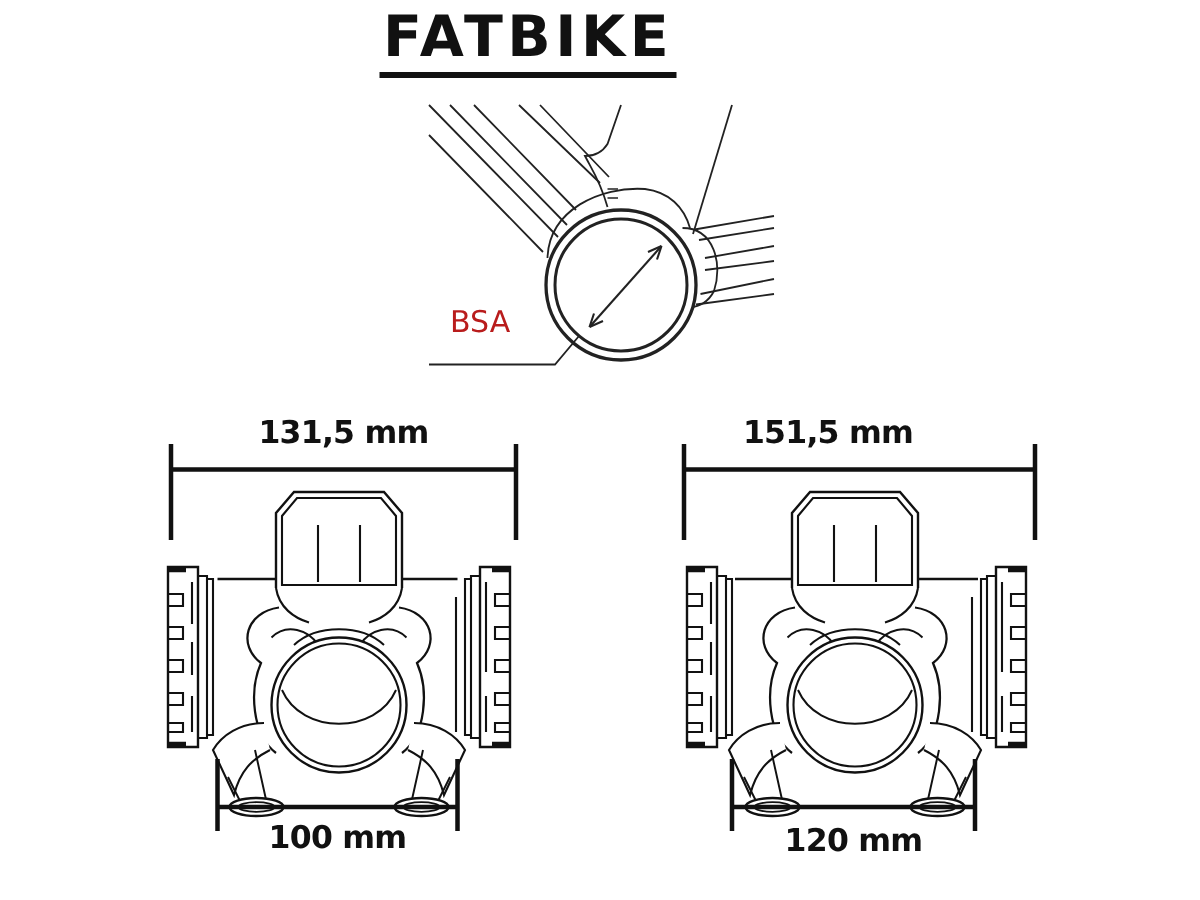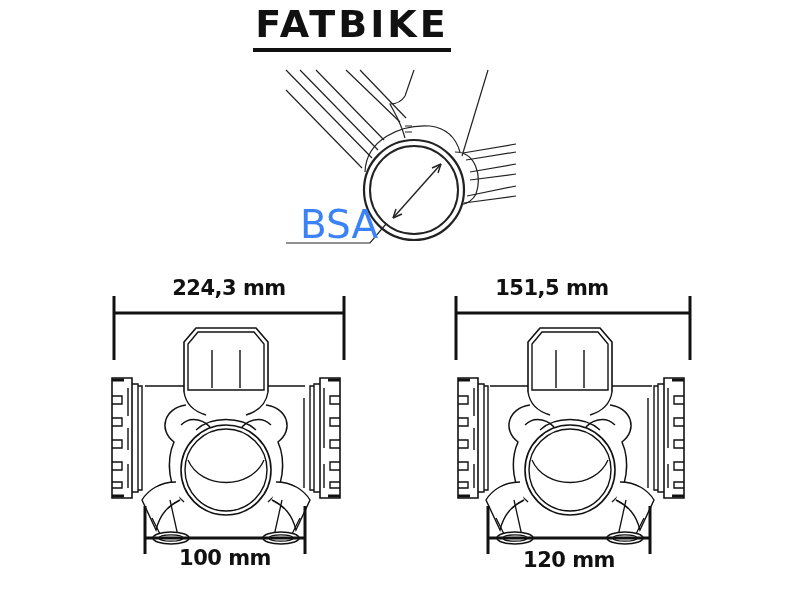--- a/index.html
+++ b/index.html
@@ -9,21 +9,21 @@
     font-family: "DejaVu Sans", sans-serif; font-weight: bold; font-size: 38px; letter-spacing: 3px; color: #111;
   }
   .title span { display: inline-block; border-bottom: 4px solid #111; line-height: 44px; padding: 0 2px 2px 2px; }
   svg { position: absolute; left: 0; top: 0; }
   .dim-label {
     position: absolute; font-family: "DejaVu Sans", sans-serif; font-weight: bold; font-size: 21px;
     color: #111; text-align: center; width: 200px; letter-spacing: -0.5px;
   }
   .bsa-label {
     position: absolute; left: 300px; top: 202px; font-family: "DejaVu Sans", sans-serif;
-    font-size: 39px; color: #3b82f6; letter-spacing: 0px;
+    font-size: 20px; color: #b91c1c; letter-spacing: 0px;
   }
 </style>
 </head>
 <body>
 
 <div class="title"><span>FATBIKE</span></div>
 
 <svg width="800" height="600" viewBox="0 0 800 600">
   <defs>
 
@@ -115,17 +115,17 @@
     <use href="#cupL" x="452" y="378"></use>
     <use href="#cupR" x="654" y="378"></use>
     <use href="#body" x="570" y="460"></use>
     <path d="M488,506 V554 M650,506 V554" stroke="#111" stroke-width="3"></path>
     <path d="M488,538 H650" stroke="#111" stroke-width="3"></path>
   </g>
 </svg>
 
 <div class="bsa-label">BSA</div>
 
-<div class="dim-label" style="left:129px; top:276px;">224,3 mm</div>
+<div class="dim-label" style="left:129px; top:276px;">131,5 mm</div>
 <div class="dim-label" style="left:125px; top:546px;">100 mm</div>
 
 <div class="dim-label" style="left:452px; top:276px;">151,5 mm</div>
 <div class="dim-label" style="left:469px; top:548px;">120 mm</div>
 
 </body></html>

